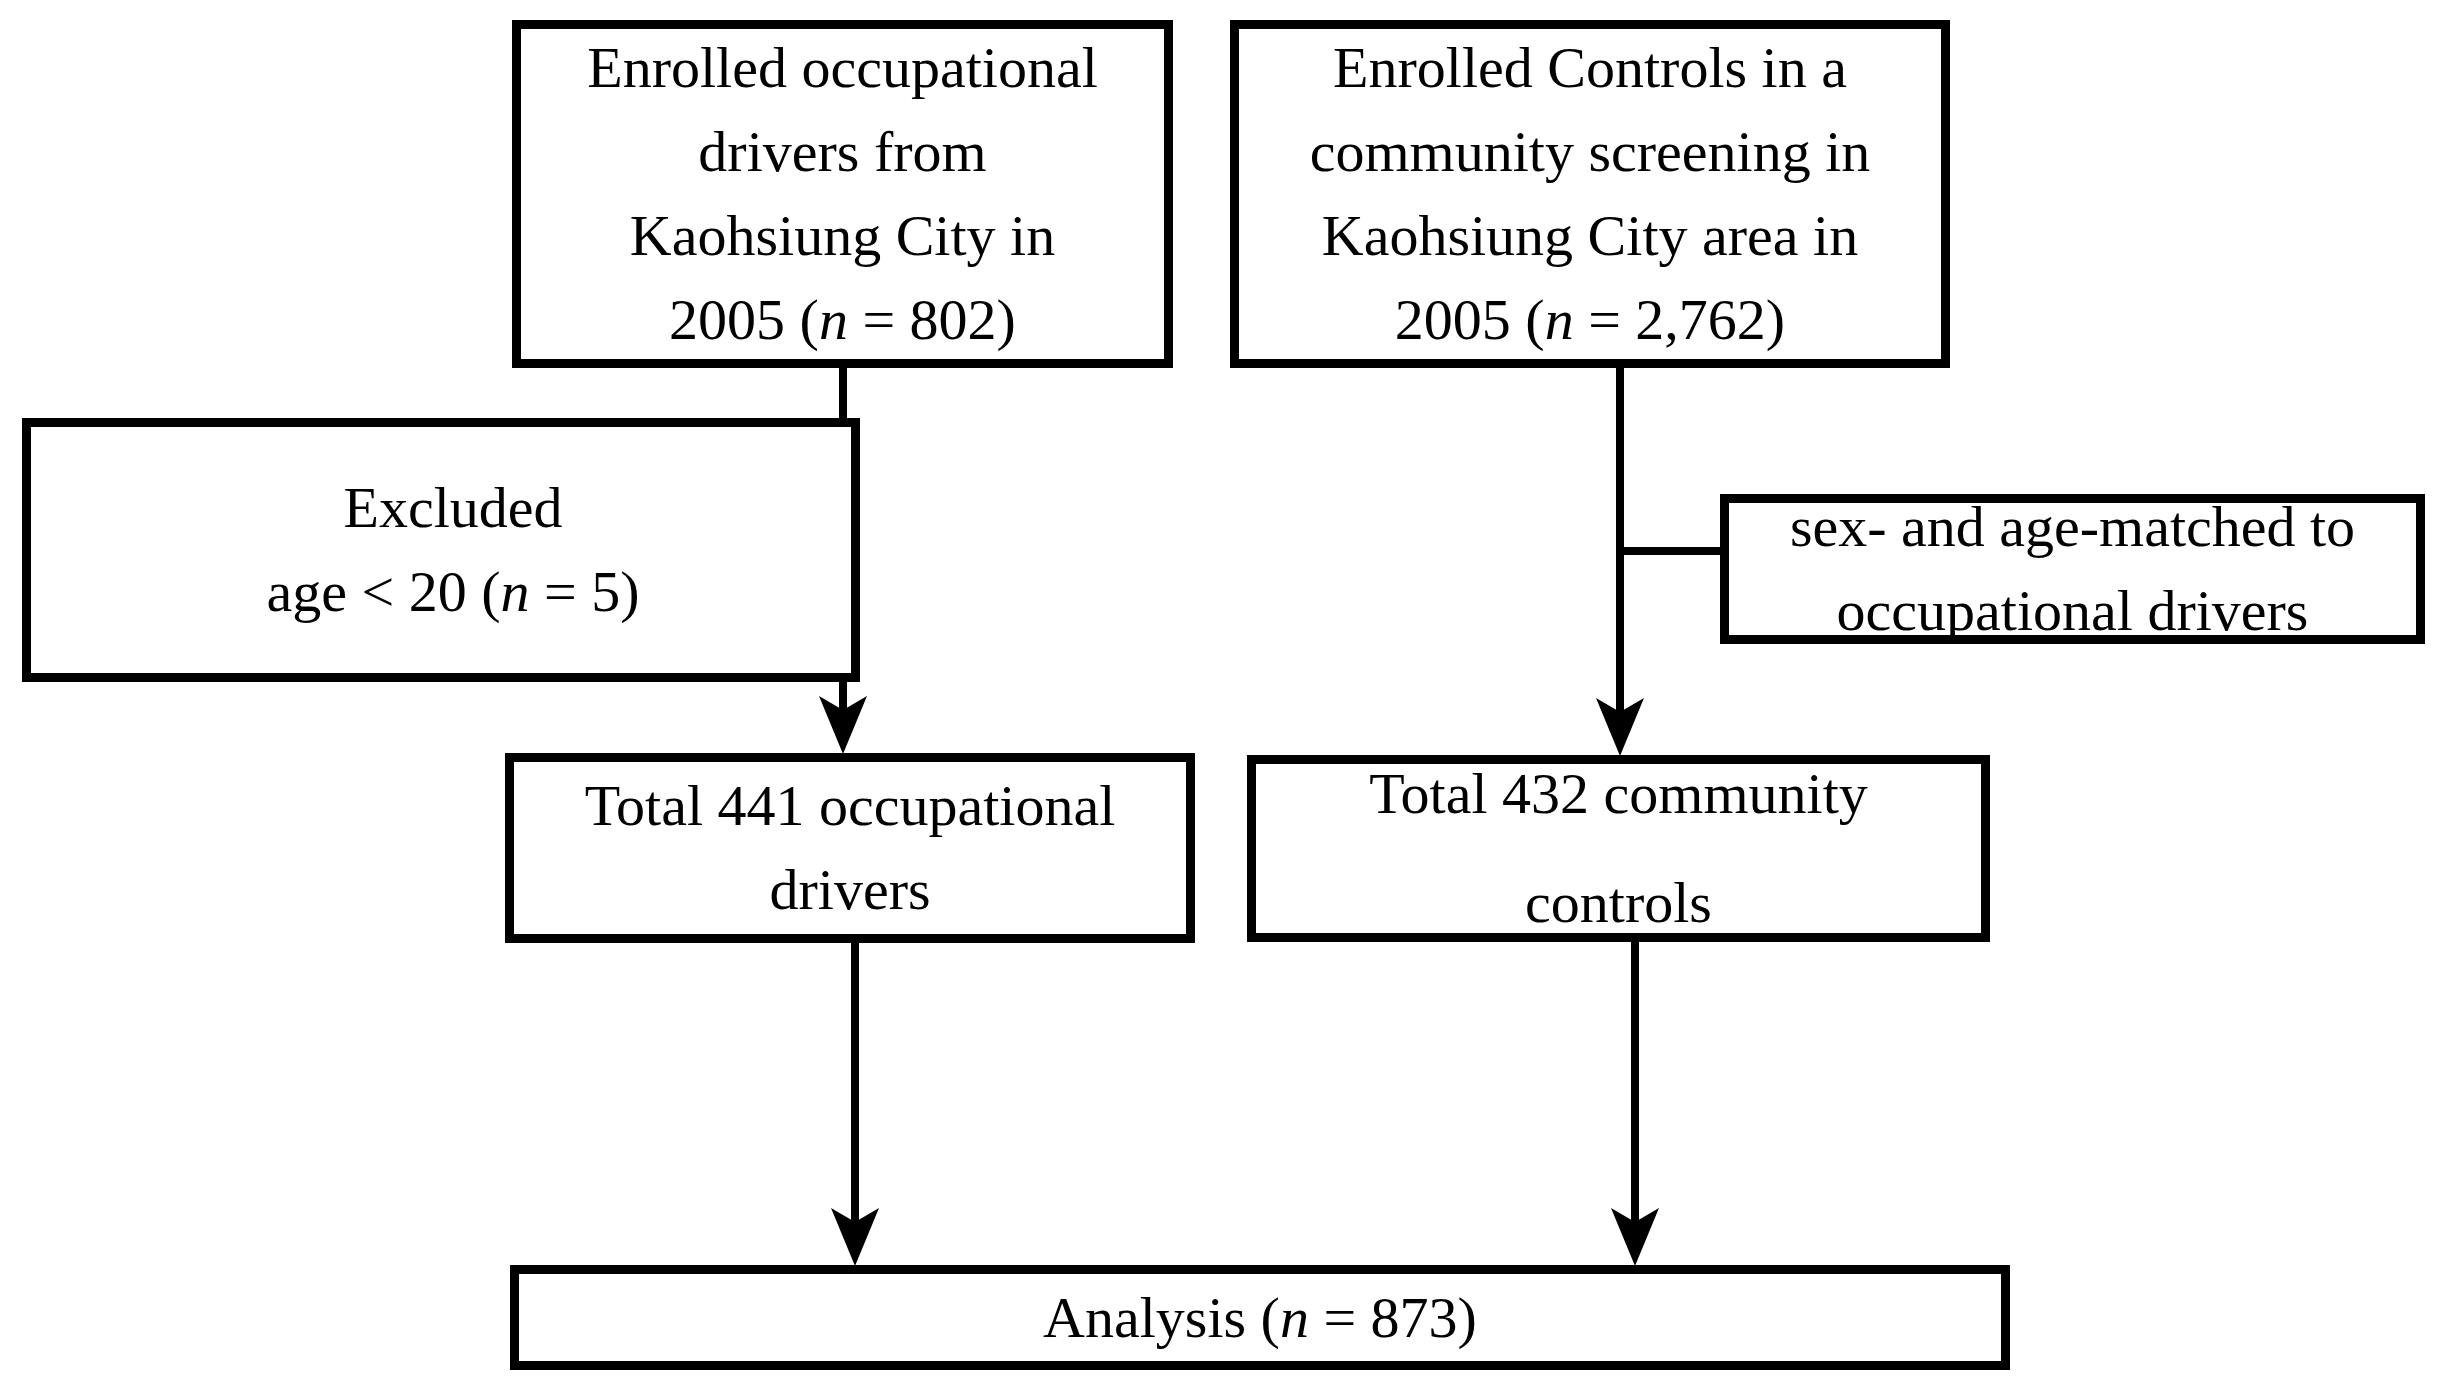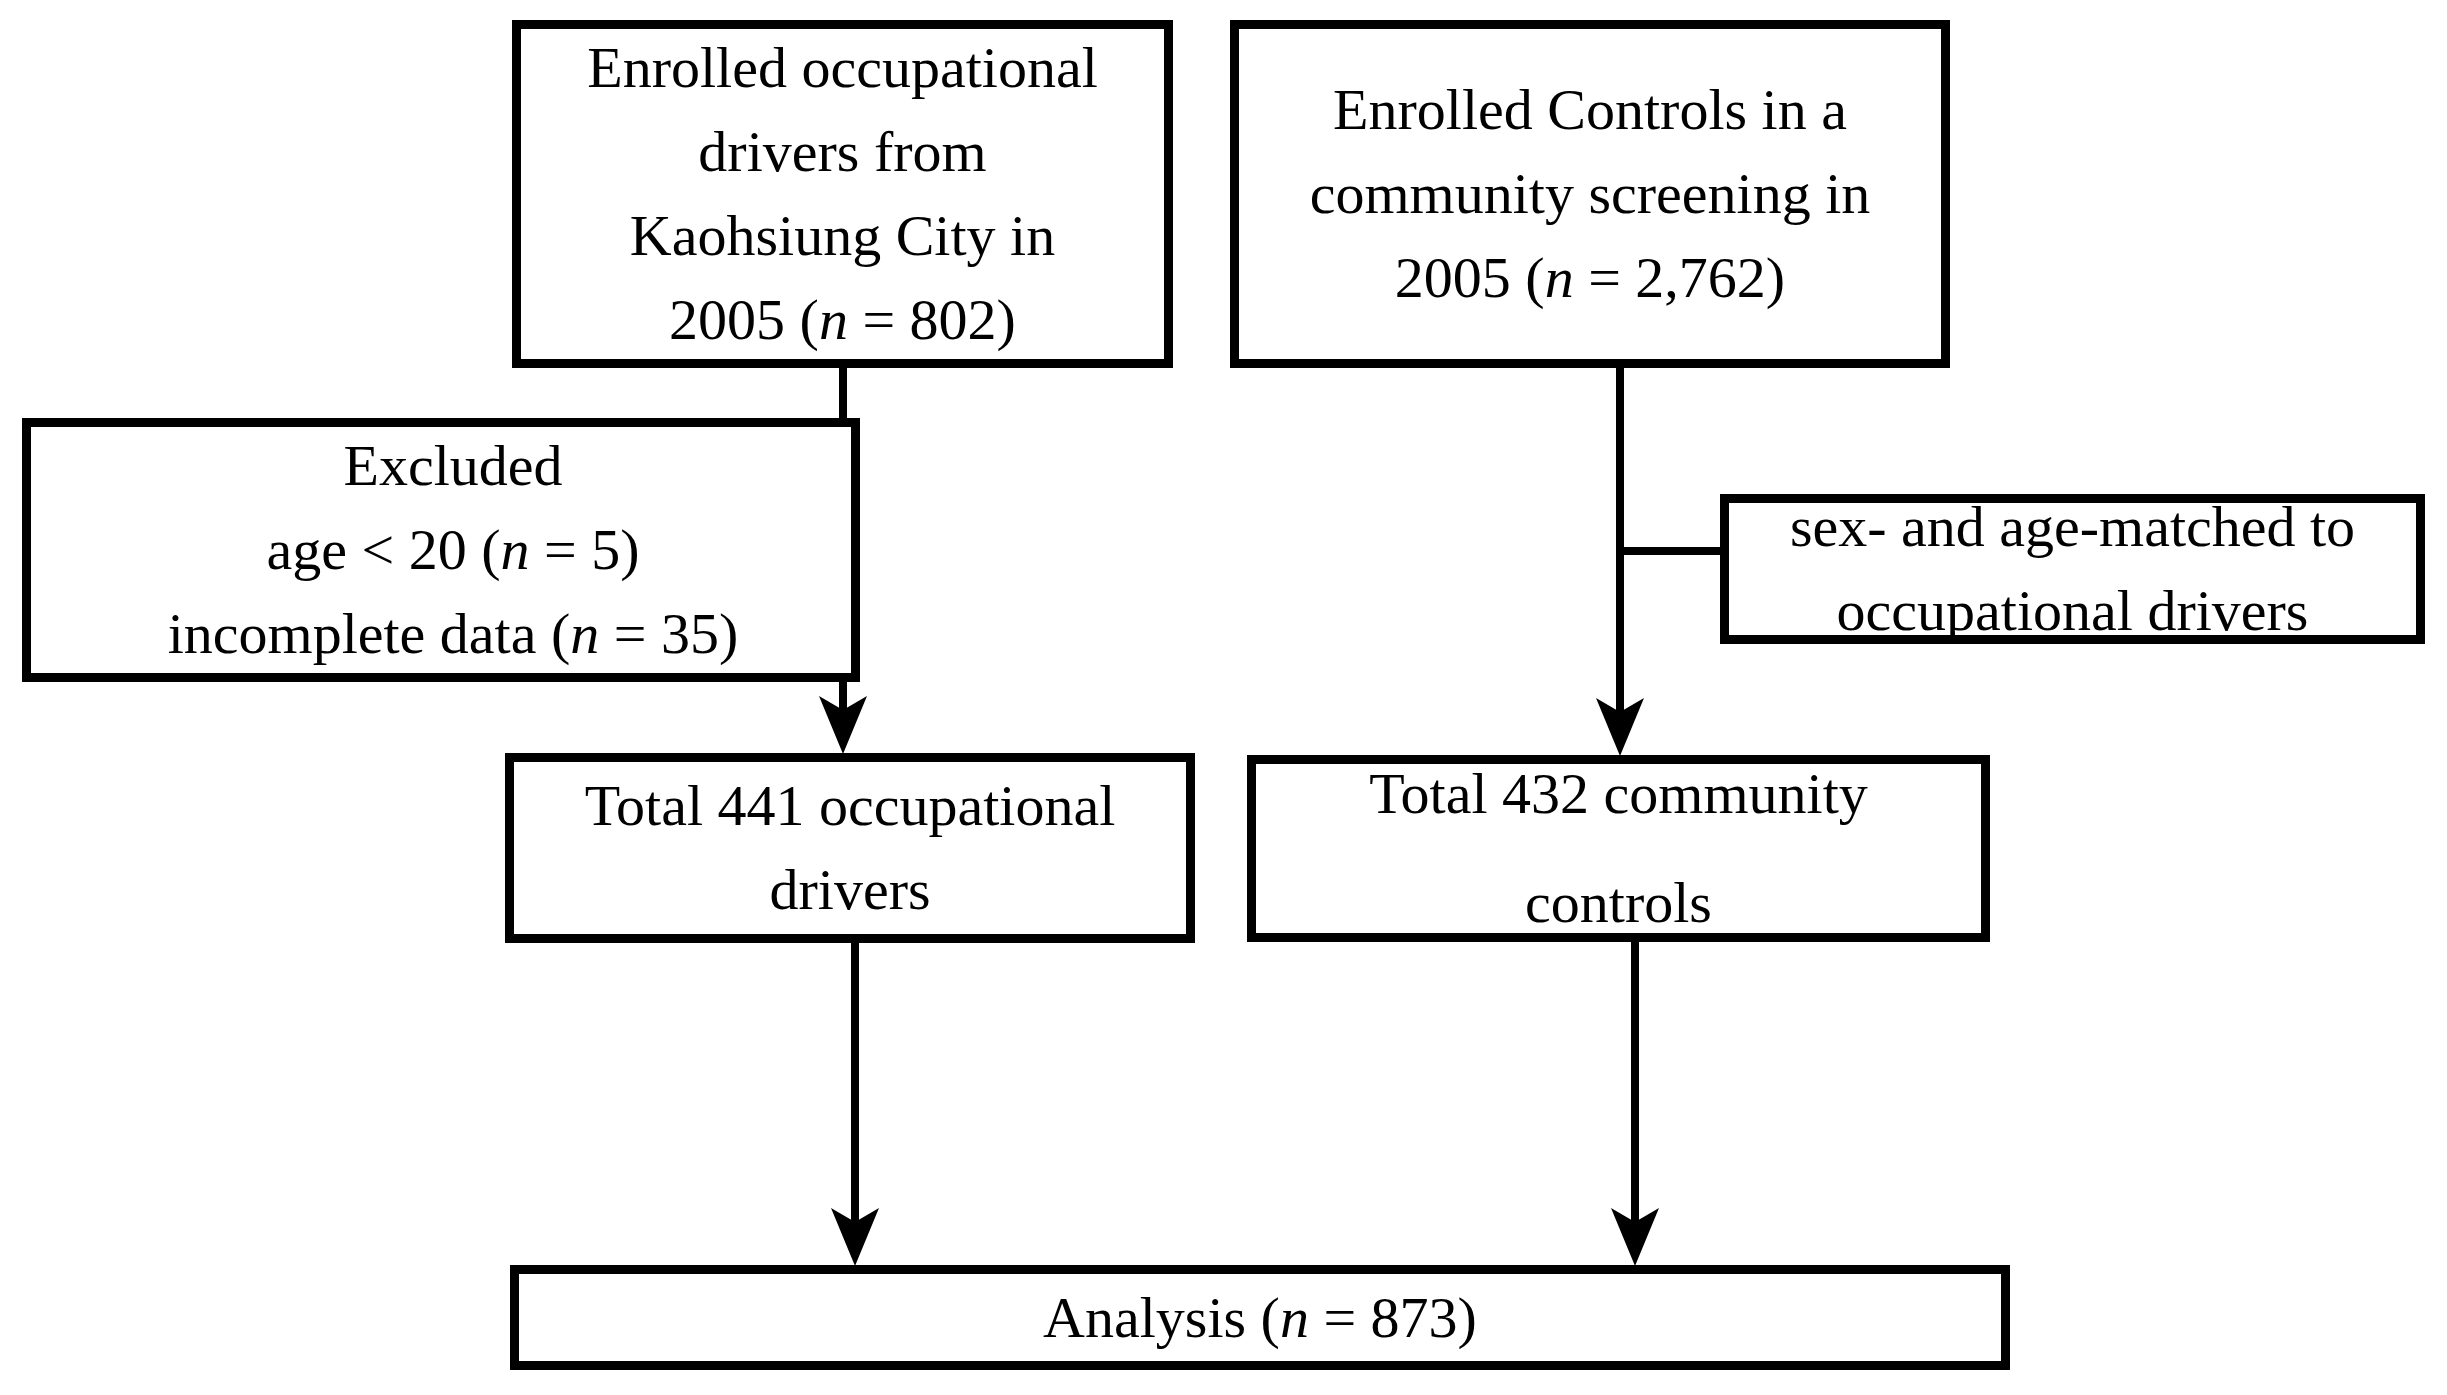--- a/index.html
+++ b/index.html
@@ -88,27 +88,27 @@
   <div class="box" id="box-enrolled-drivers">
       <div class="line"><span>Enrolled occupational</span></div>
       <div class="line"><span>drivers from</span></div>
       <div class="line"><span>Kaohsiung City in</span></div>
       <div class="line"><span>2005 (</span><span class="it">n</span><span> = 802)</span></div>
     </div>
 
   <div class="box" id="box-enrolled-controls">
       <div class="line"><span>Enrolled Controls in a</span></div>
       <div class="line"><span>community screening in</span></div>
+      <div class="line"><span>Kaohsiung City area in</span></div>
       <div class="line"><span>2005 (</span><span class="it">n</span><span> = 2,762)</span></div>
     </div>
 
   <div class="box" id="box-excluded">
       <div class="line"><span>Excluded</span></div>
       <div class="line"><span>age &lt; 20 (</span><span class="it">n</span><span> = 5)</span></div>
-      <div class="line"><span>incomplete data (</span><span class="it">n</span><span> = 35)</span></div>
     </div>
 
   <div class="box" id="box-matched">
       <div class="line"><span>sex- and age-matched to</span></div>
       <div class="line"><span>occupational drivers</span></div>
     </div>
 
   <div class="box" id="box-total-drivers">
       <div class="line"><span>Total 441 occupational</span></div>
       <div class="line"><span>drivers</span></div>

